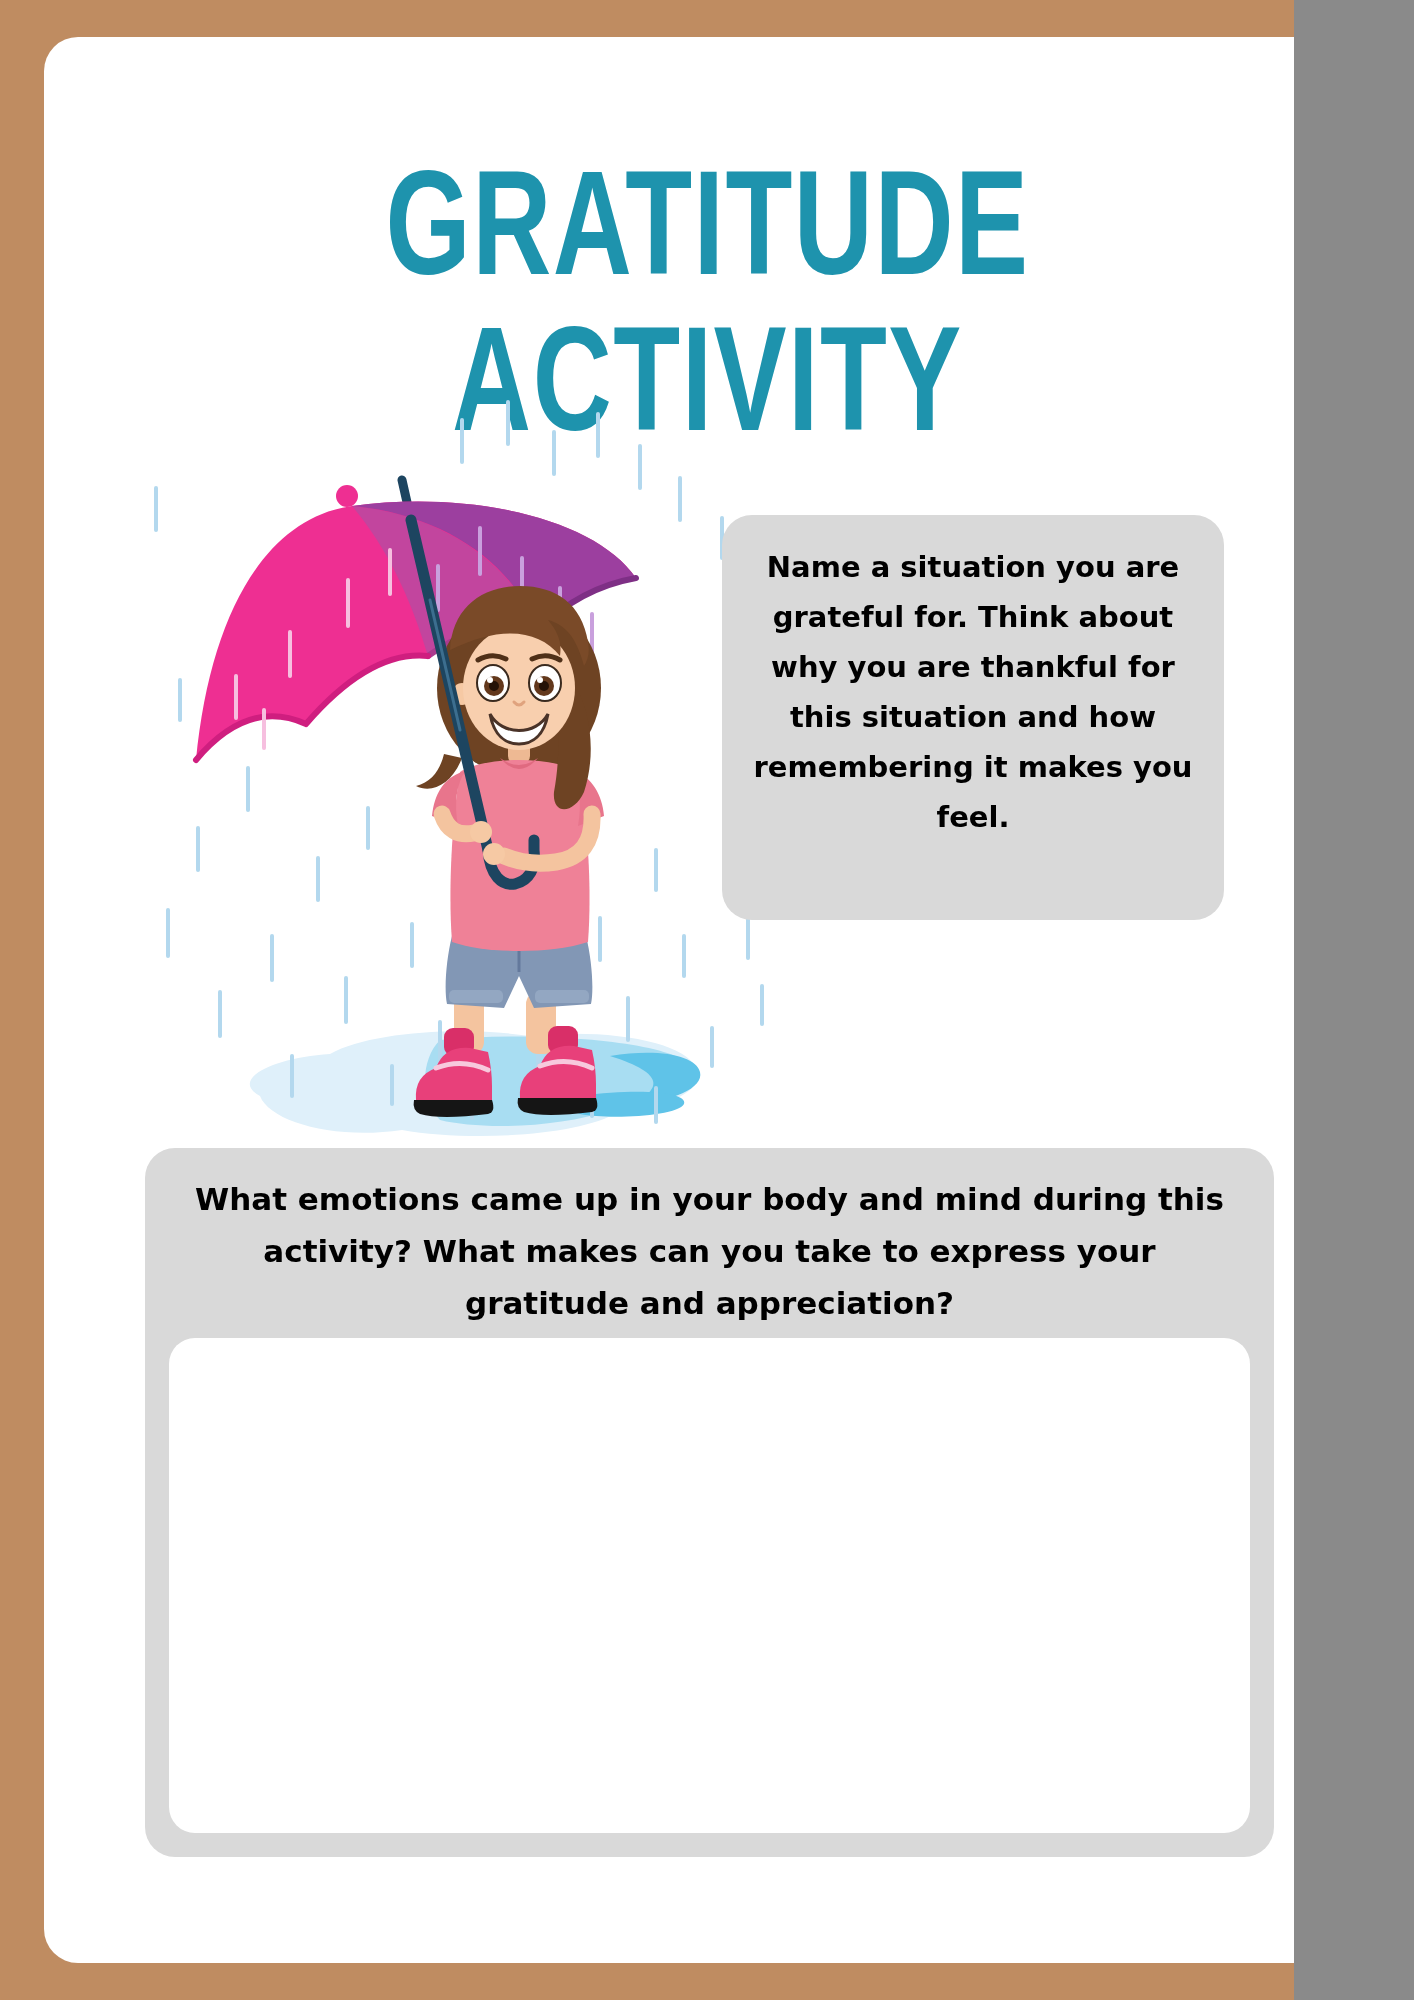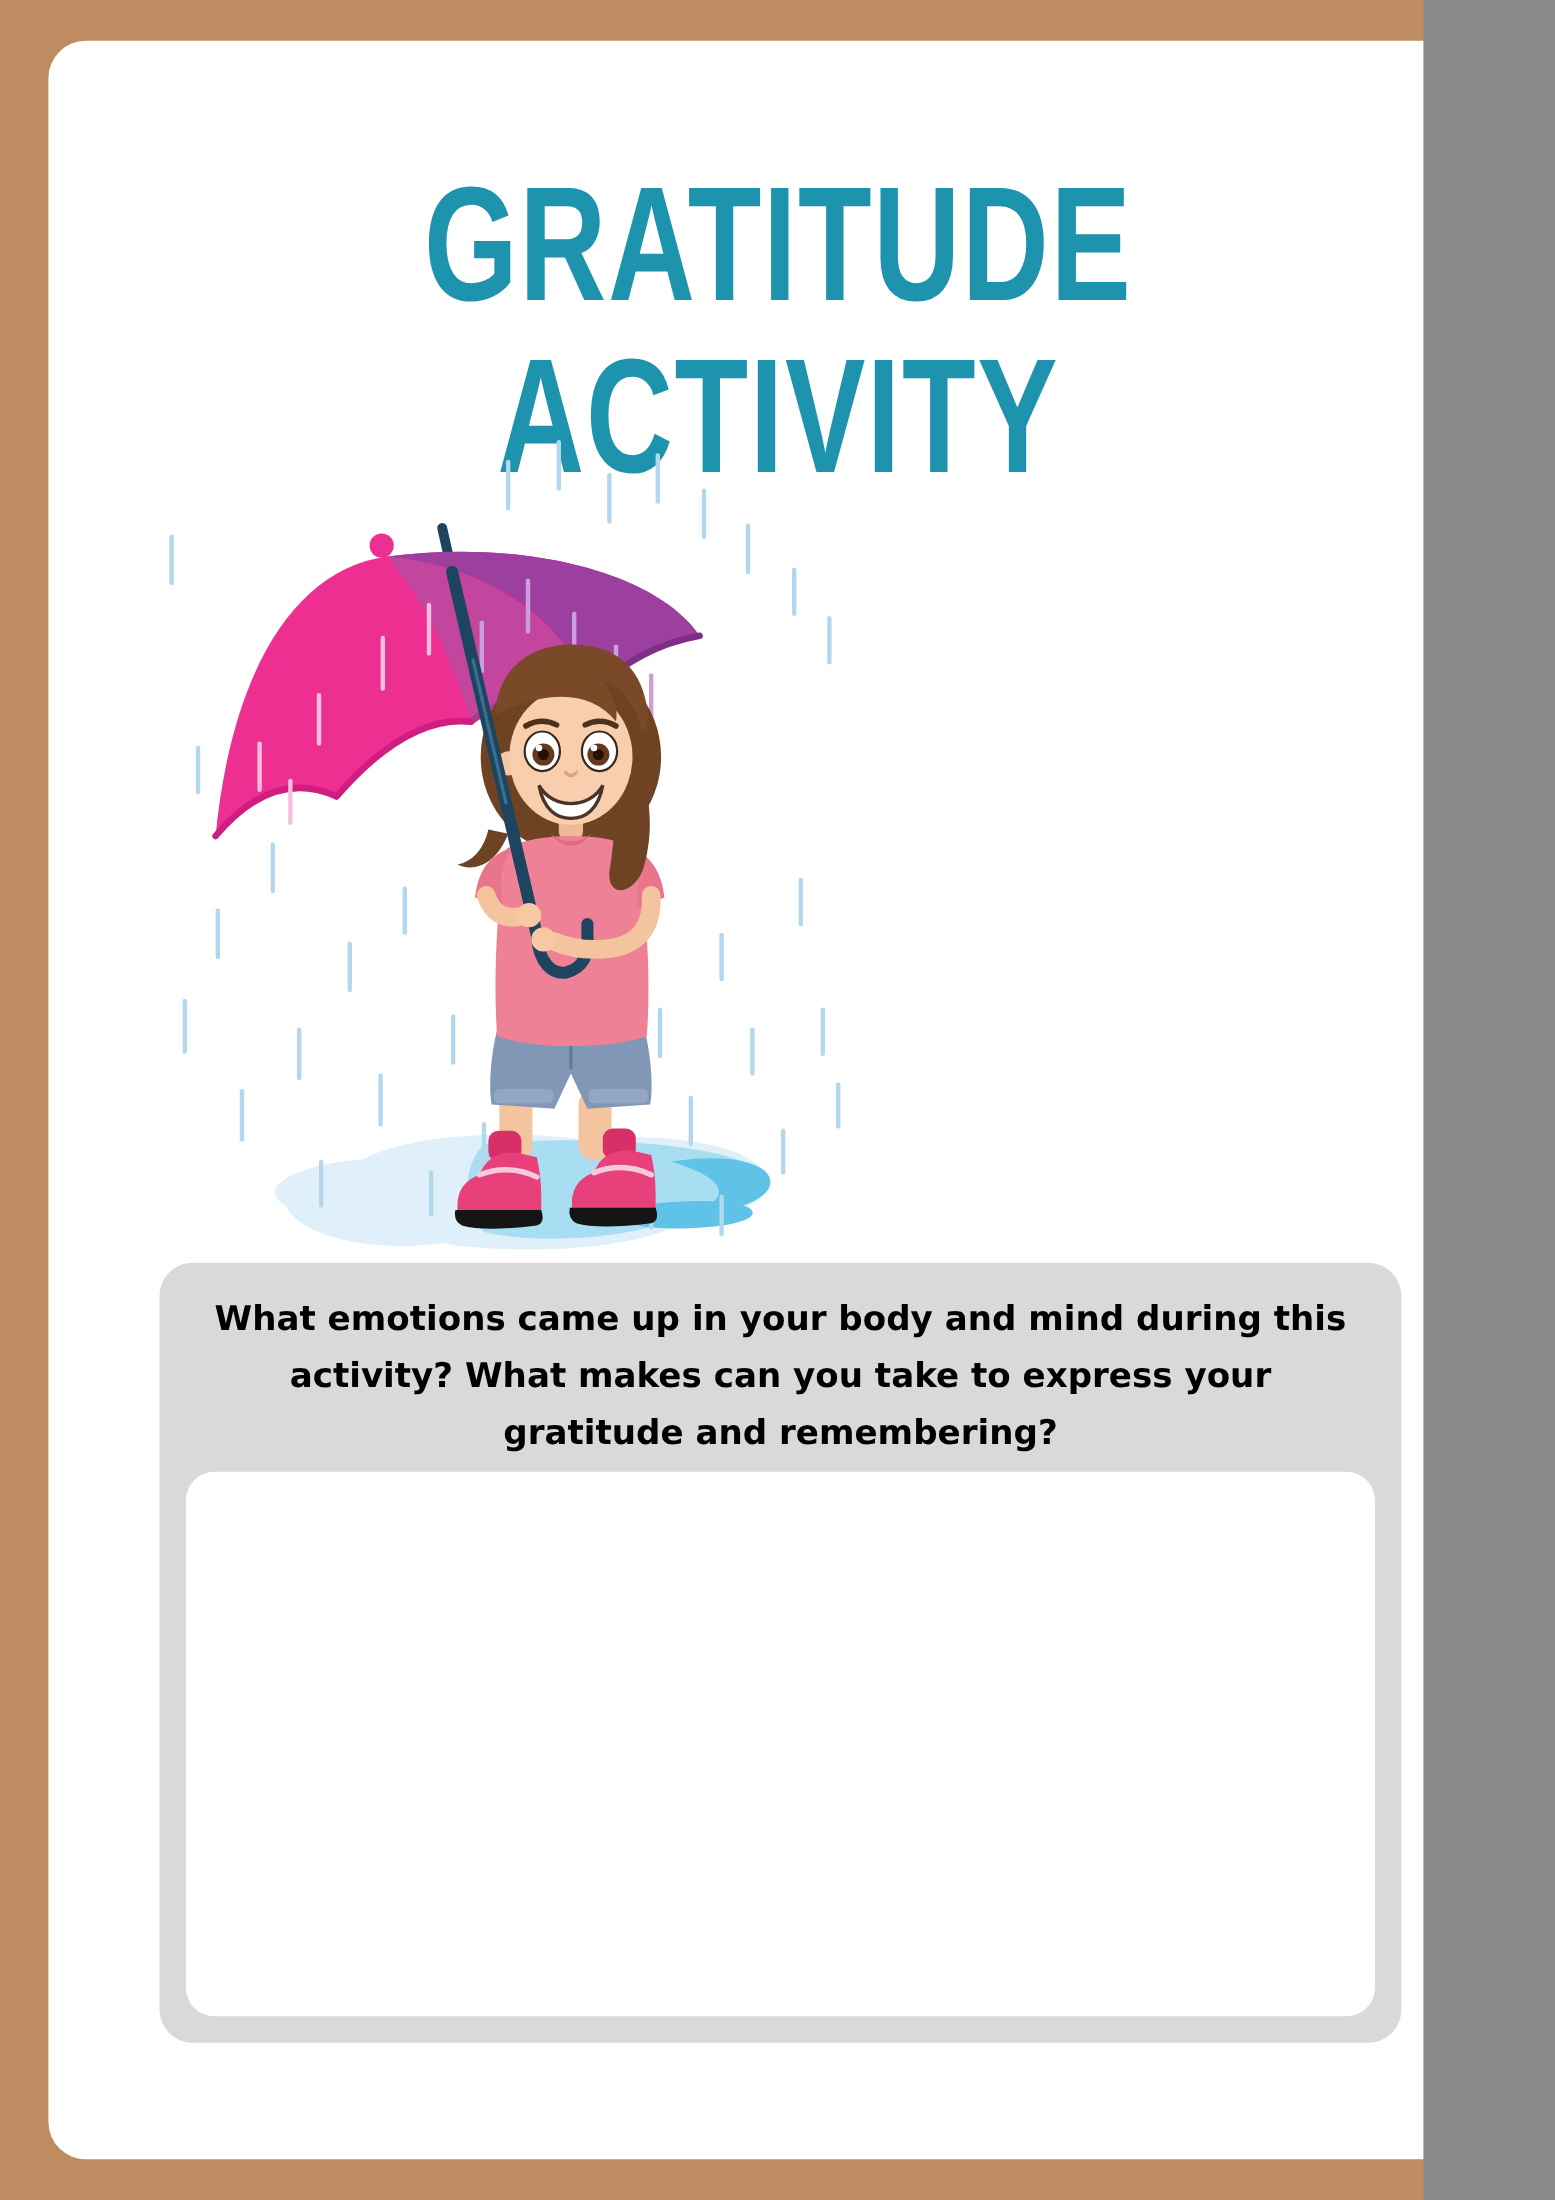--- a/index.html
+++ b/index.html
@@ -193,22 +193,30 @@
       </g>
 
       <g>
         <path d="M302,434 Q310,458 334,453" fill="none" stroke="#f4c49f" stroke-width="17" stroke-linecap="round"></path>
         <path d="M452,434 Q454,476 416,482 Q388,486 364,476" fill="none" stroke="#f4c49f" stroke-width="17" stroke-linecap="round"></path>
         <circle cx="341" cy="452" r="11" fill="#f6c9a4"></circle>
         <circle cx="354" cy="474" r="11" fill="#f6c9a4"></circle>
       </g>
     </svg>
 
+    <div class="prompt-box">
+      <div>Name a situation you are</div>
+      <div>grateful for. Think about</div>
+      <div>why you are thankful for</div>
+      <div>this situation and how</div>
+      <div>remembering it makes you</div>
+      <div>feel.</div>
+    </div>
 
     <div class="question-box">
       <div>What emotions came up in your body and mind during this</div>
       <div>activity? What makes can you take to express your</div>
-      <div>gratitude and remembering?</div>
+      <div>gratitude and appreciation?</div>
       <div class="answer-area"></div>
     </div>
 
   </div>
 </div>
 
 </body></html>

